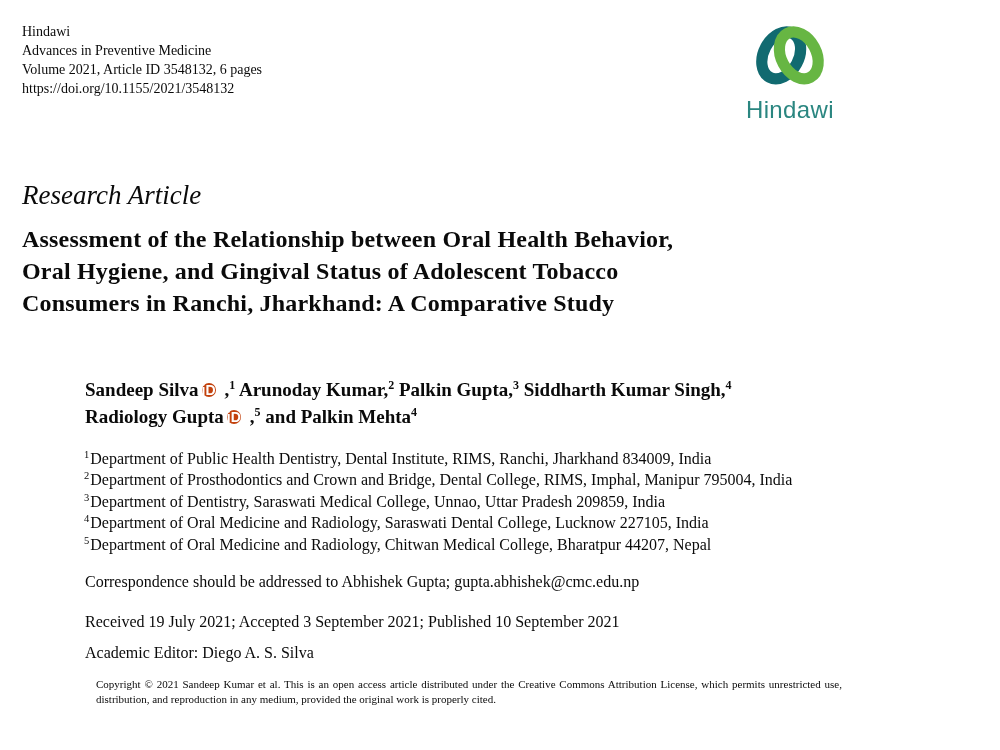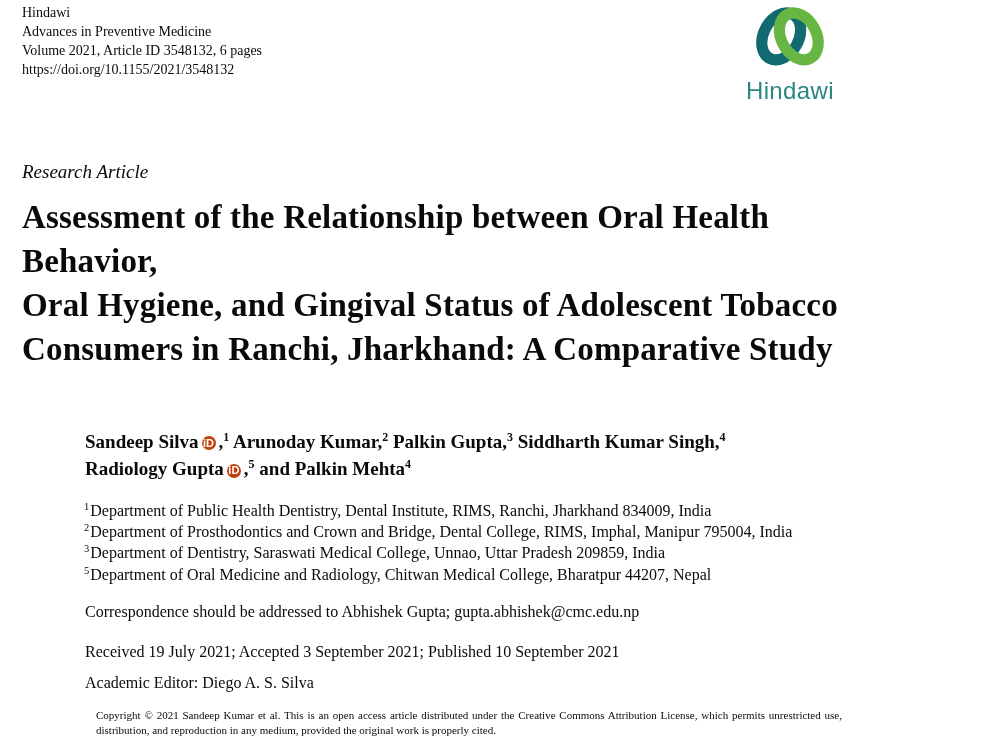--- a/index.html
+++ b/index.html
@@ -1,40 +1,40 @@
 <!DOCTYPE html>
 <html><head>
 <meta charset="utf-8">
 <style>
   html, body { margin: 0; padding: 0; }
   body {
     width: 1000px; height: 750px; overflow: hidden;
     background: #ffffff; color: #0a0a0a;
     font-family: "Liberation Serif", serif;
   }
-  .page { width: 864px; height: 750px; padding: 3px 22px 0 22px; box-sizing: border-box; position: relative; }
+  .page { width: 864px; height: 750px; padding: 22px 22px 0 22px; box-sizing: border-box; position: relative; }
 
   .masthead { display: flex; justify-content: space-between; align-items: flex-start; }
   .meta { font-size: 14px; line-height: 1.36; }
   .logo { display: flex; flex-direction: column; align-items: center; margin-right: 4px; margin-top: -2px; }
   .logo svg { width: 96px; height: 74px; display: block; }
   .logo .wordmark { font-family: "Liberation Sans", sans-serif; font-size: 24px; margin-top: 2px; letter-spacing: 0.4px; }
 
-  .article-kind { font-style: italic; font-size: 19px; margin-top: 56px; }
+  .article-kind { font-style: italic; font-size: 27px; margin-top: 56px; }
 
-  .title { font-size: 33px; font-weight: bold; line-height: 1.33; margin: 13px 0 0 0; letter-spacing: 0.2px; }
+  .title { font-size: 24px; font-weight: bold; line-height: 1.33; margin: 13px 0 0 0; letter-spacing: 0.2px; }
 
   .authors { margin: 56px 0 0 63px; font-size: 19px; font-weight: bold; line-height: 1.45; }
   .authors sup { font-size: 12px; }
   .orcid {
     display: inline-flex; width: 14px; height: 14px; border-radius: 50%;
     background: #c2410c; color: #ffffff;
-    font-family: "Liberation Sans", sans-serif; font-size: 11px; font-weight: bold;
+    font-family: "Liberation Sans", sans-serif; font-size: 14px; font-weight: bold;
     align-items: center; justify-content: center;
-    margin: 0 3px 0 3px; vertical-align: 1px; cursor: pointer;
+    margin: 0 9px 0 3px; vertical-align: 1px; cursor: pointer;
   }
 
   .affiliations { margin: 17px 0 0 62px; font-size: 16px; line-height: 1.32; }
   .affiliations sup { font-size: 10.5px; margin-right: 1px; }
 
   .note { margin: 17px 0 0 63px; font-size: 16px; line-height: 1.3; }
   .hist { margin-top: 19px; }
   .editor { margin-top: 10px; }
   .copyright { margin: 14px 0 0 74px; font-size: 11px; line-height: 1.35; text-align: justify; }
   p { padding: 0; }
@@ -71,20 +71,21 @@
 
   <div class="authors">
       <div><span>Sandeep Silva</span><span class="orcid">iD</span>,<sup>1</sup> <span>Arunoday Kumar</span>,<sup>2</sup> <span>Palkin Gupta</span>,<sup>3</sup> <span>Siddharth Kumar Singh</span>,<sup>4</sup> </div>
       <div><span>Radiology Gupta</span><span class="orcid">iD</span>,<sup>5</sup> and <span>Palkin Mehta</span><sup>4</sup> </div>
     </div>
 
   <div class="affiliations">
       <div><sup>1</sup>Department of Public Health Dentistry, Dental Institute, RIMS, Ranchi, Jharkhand 834009, India</div>
       <div><sup>2</sup>Department of Prosthodontics and Crown and Bridge, Dental College, RIMS, Imphal, Manipur 795004, India</div>
       <div><sup>3</sup>Department of Dentistry, Saraswati Medical College, Unnao, Uttar Pradesh 209859, India</div>
+      <div><sup>4</sup>Department of Oral Medicine and Radiology, Saraswati Dental College, Lucknow 227105, India</div>
       <div><sup>5</sup>Department of Oral Medicine and Radiology, Chitwan Medical College, Bharatpur 44207, Nepal</div>
     </div>
 
   <p class="note corr">Correspondence should be addressed to Abhishek Gupta; gupta.abhishek@cmc.edu.np</p>
 
   <p class="note hist">Received 19 July 2021; Accepted 3 September 2021; Published 10 September 2021</p>
 
   <p class="note editor">Academic Editor: Diego A. S. Silva</p>
 
   <p class="copyright">Copyright © 2021 Sandeep Kumar et al. This is an open access article distributed under the Creative Commons Attribution License, which permits unrestricted use, distribution, and reproduction in any medium, provided the original work is properly cited.</p>

